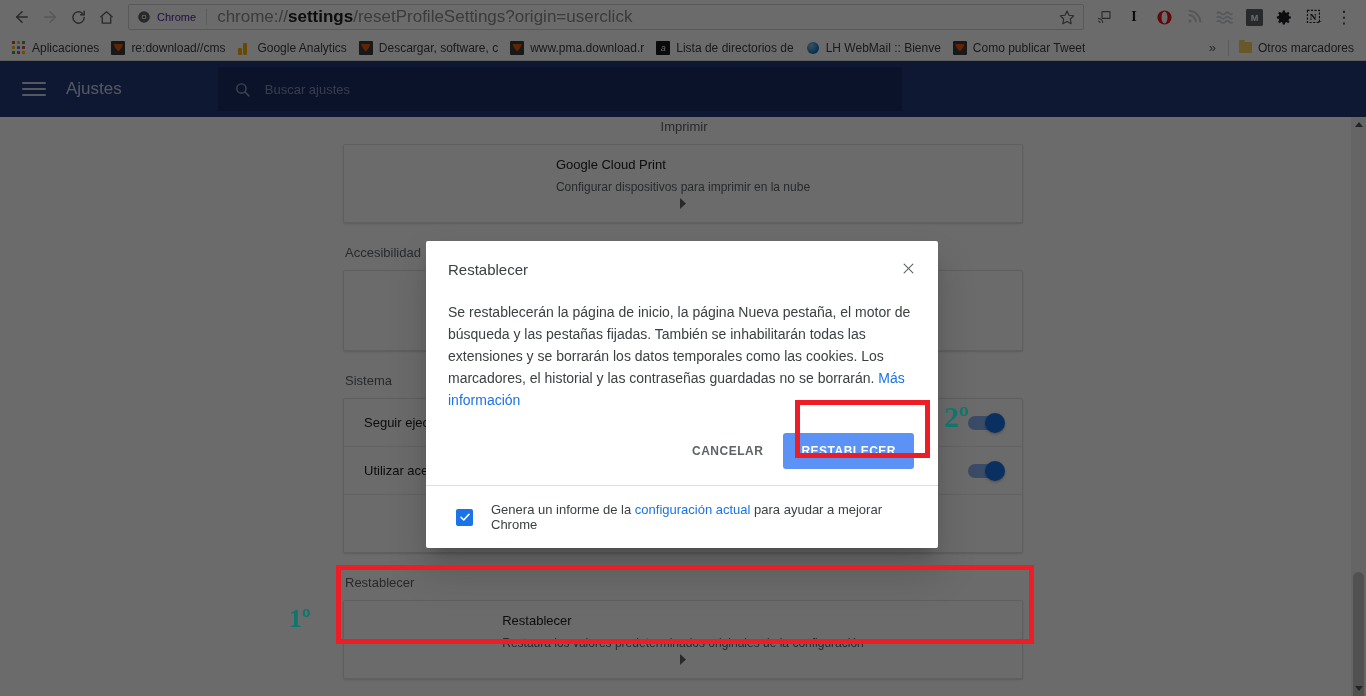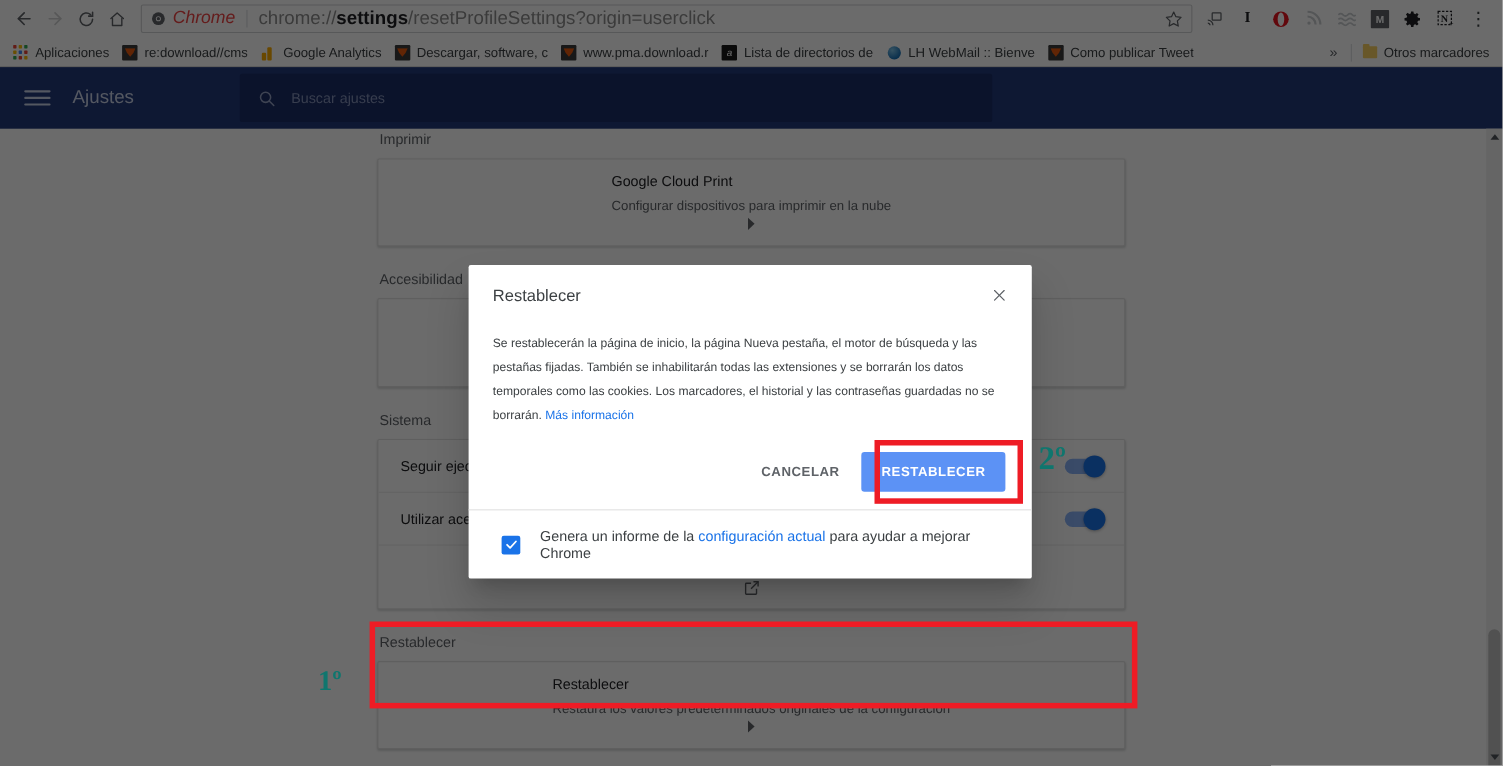--- a/index.html
+++ b/index.html
@@ -26,21 +26,21 @@
   .nav-btn svg { display: block; }
 
   .omnibox {
     flex: 1 1 auto; height: 26px; margin: 0 6px 0 8px;
     border: 1px solid #cfd1d3; border-radius: 2px;
     display: flex; align-items: center;
     background: #fff; padding: 0 4px 0 8px;
     min-width: 0;
   }
   .chrome-chip { display: flex; align-items: center; gap: 6px; flex: 0 0 auto; }
-  .chrome-chip .label { font-size: 16px; color: #ef4444; font-style: italic; }
+  .chrome-chip .label { font-size: 11px; color: #4c1d95; }
   .omni-divider { width: 1px; height: 16px; background: #dadce0; margin: 0 10px; flex: 0 0 auto; }
   .omni-url {
     font-size: 17px; color: #8c8c8c; white-space: nowrap;
     overflow: hidden; text-overflow: ellipsis; flex: 1 1 auto;
   }
   .omni-url b { color: #202124; font-weight: 700; }
   .star-btn { width: 24px; height: 24px; display:flex; align-items:center; justify-content:center; flex:0 0 auto; color:#5f6368;}
 
   .ext-icons { display: flex; align-items: center; gap: 2px; flex: 0 0 auto; }
   .ext-icon {
@@ -166,21 +166,21 @@
     box-shadow: 0 11px 15px -7px rgba(0,0,0,.2), 0 24px 38px 3px rgba(0,0,0,.14);
     border-radius: 2px;
   }
   .dlg-title-bar {
     display: flex; align-items: flex-start; justify-content: space-between;
     padding: 18px 20px 4px 22px;
   }
   .dlg-title { font-size: 15px; color: #3c4043; line-height: 22px; }
   .dlg-close { color: #5f6368; cursor: pointer; display:flex; padding: 2px; }
   .dlg-body {
-    padding: 16px 24px 12px 22px; font-size: 11px; color: #3c4043; line-height: 22px;
+    padding: 16px 24px 12px 22px; font-size: 14px; color: #3c4043; line-height: 22px;
   }
   .dlg-body a { color: #1a73e8; text-decoration: none; }
   .dlg-actions {
     display: flex; align-items: center; justify-content: flex-end;
     padding: 10px 24px 16px 22px; gap: 6px;
   }
   .btn-text {
     font-size: 12px; font-weight: bold; letter-spacing: .5px;
     color: #5f6368; background: none; border: none; padding: 10px 14px;
     font-family: "Liberation Sans", sans-serif; cursor: pointer;
@@ -393,21 +393,21 @@
           </svg>
       </span>
       <input class="search-input" type="text" value="" placeholder="Buscar ajustes" style="">
     </div>
   </div>
 
   <div class="content-scroll">
     <div class="content-inner">
       <div class="col">
 
-        <div class="section-label" style="margin-top:-12px;">Imprimir</div>
+        <div class="section-label" style="margin-top:-12px;text-align:center;">Imprimir</div>
         <div class="card">
           <div class="row tall-row">
             <div class="texts">
               <div class="t1">Google Cloud Print</div>
               <div class="t2">Configurar dispositivos para imprimir en la nube</div>
             </div>
             <span class="row-arrow">
               <svg width="10" height="13" viewBox="0 0 10 13">
                   <polygon points="2,1 8,6.5 2,12" fill="#5f6368"></polygon>
                 </svg>

